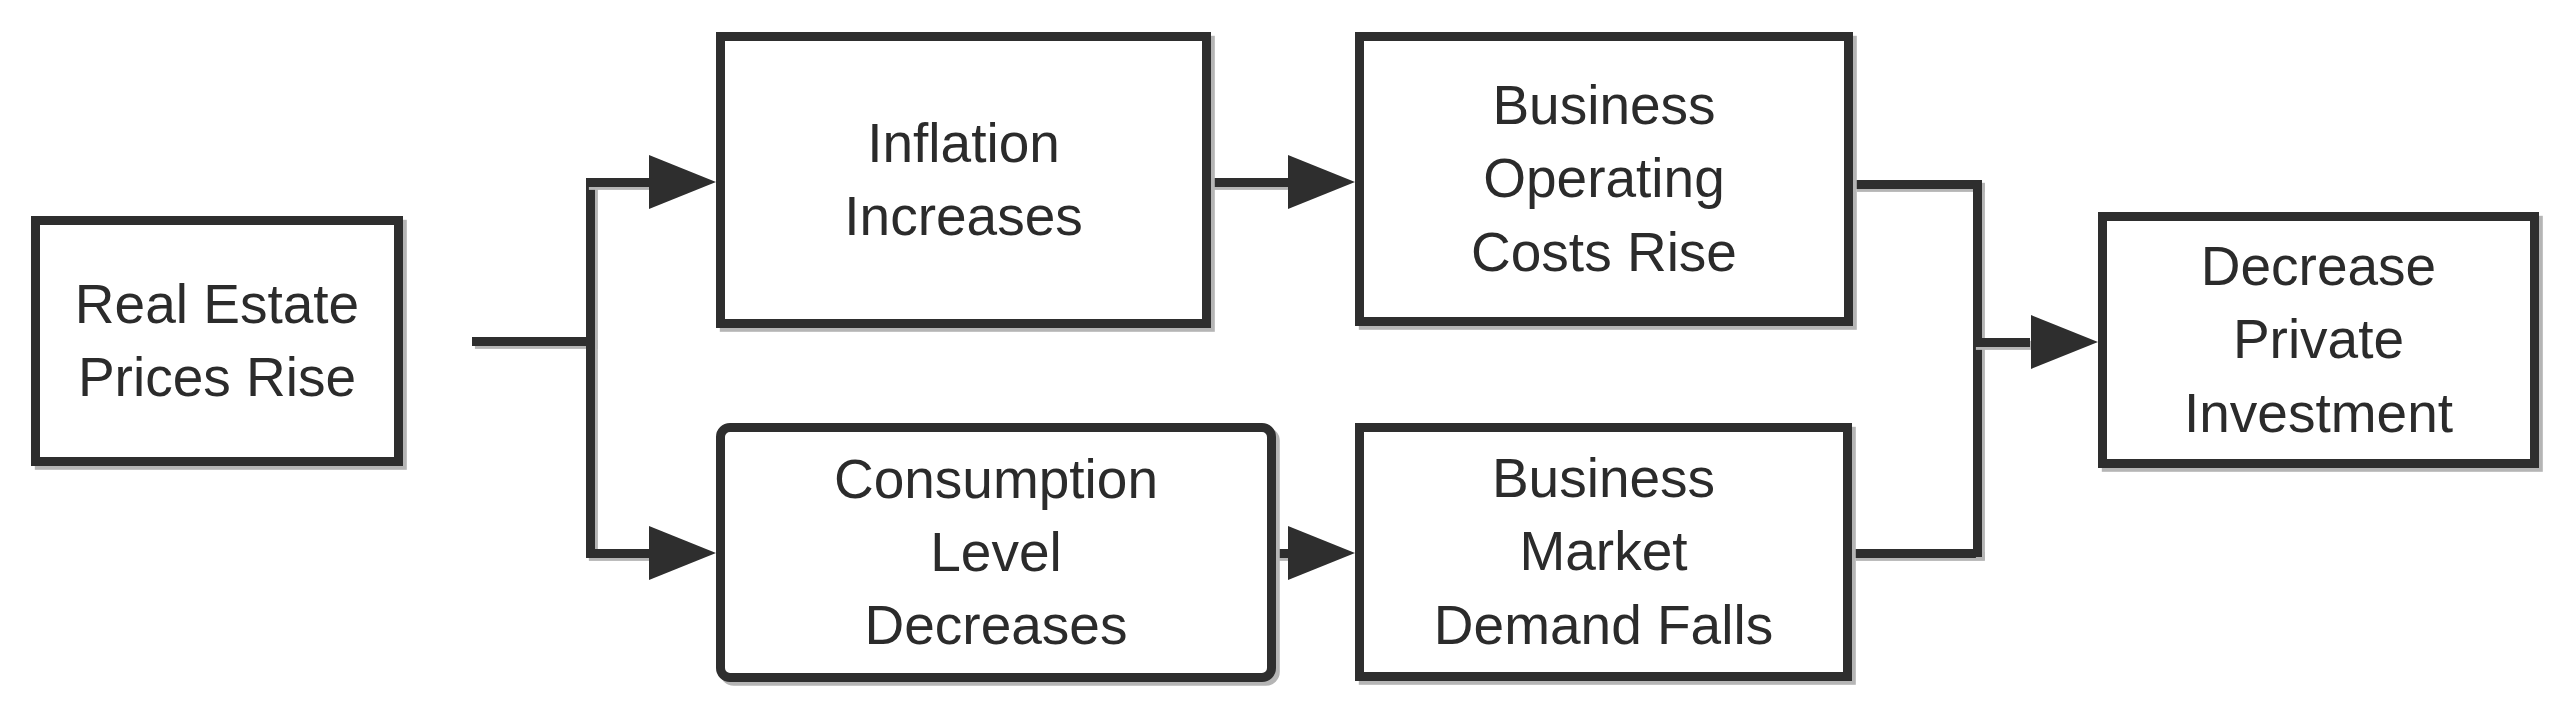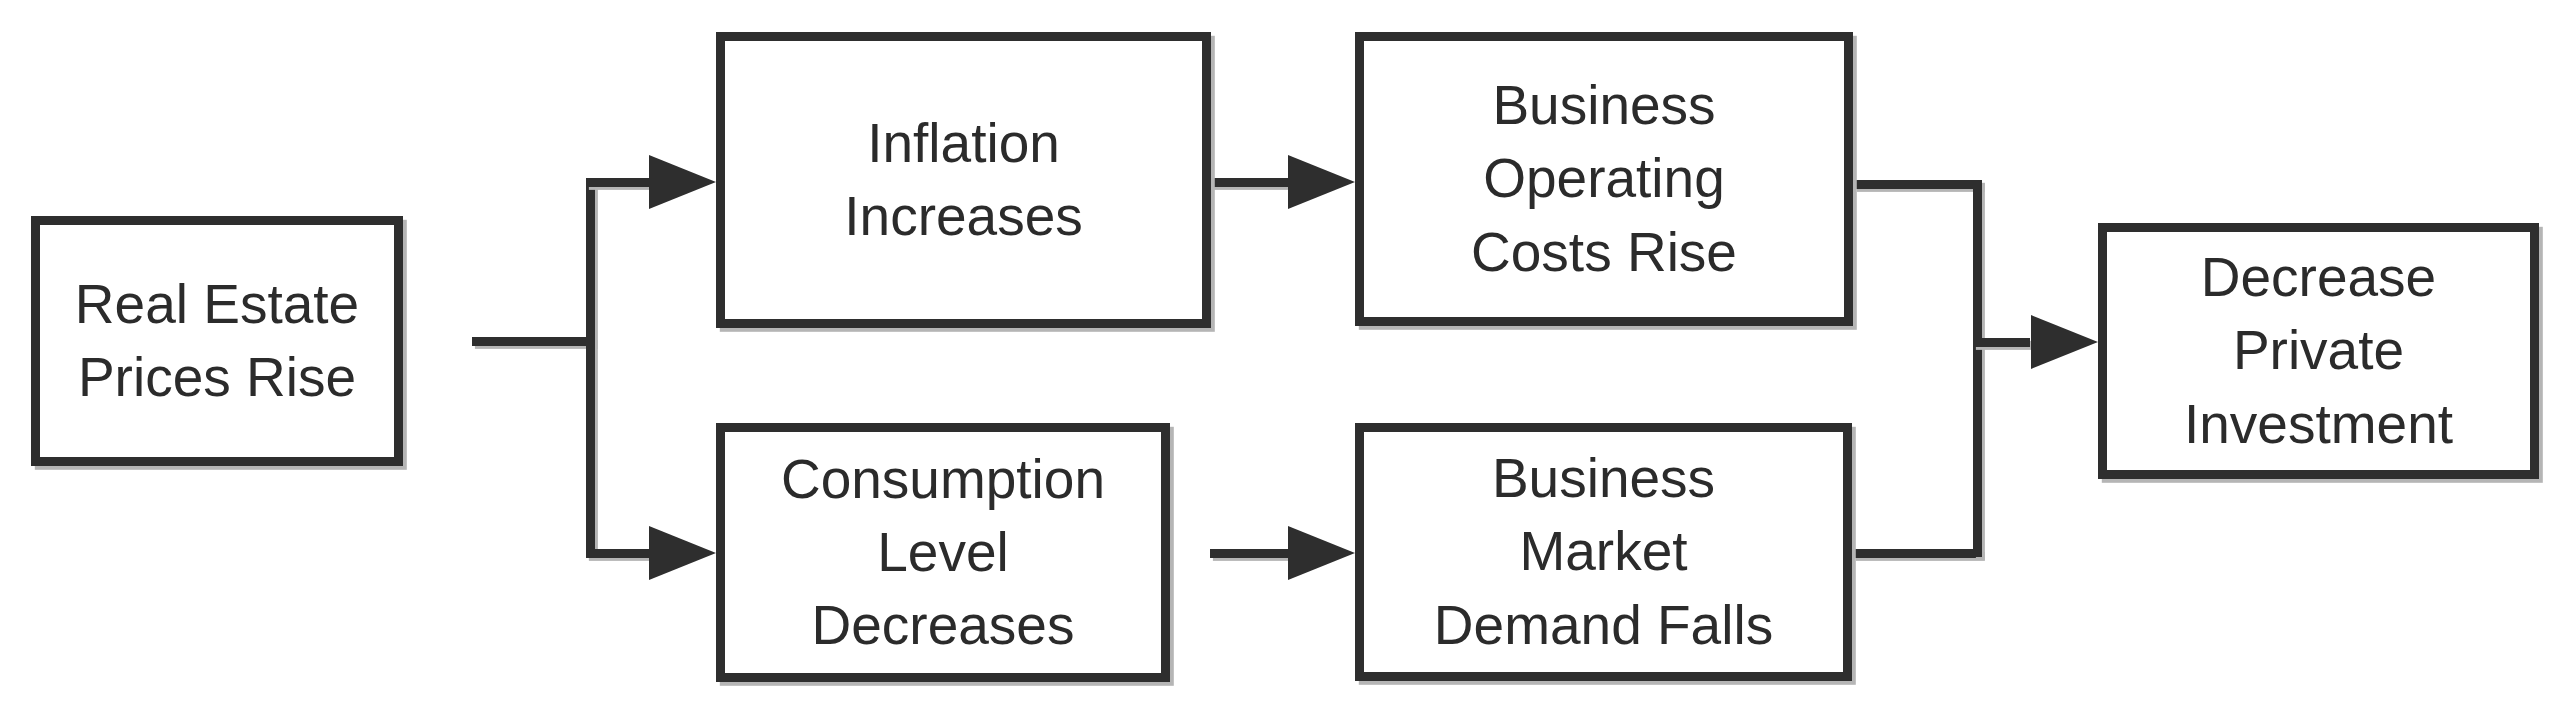--- a/index.html
+++ b/index.html
@@ -47,23 +47,23 @@
     height: 0;
     border-top: 27px solid transparent;
     border-bottom: 27px solid transparent;
     border-left: 67px solid var(--line);
   }
 
   
   .n-real-estate  { left: 31px;   top: 216px; width: 372px; height: 250px; }
   .n-inflation    { left: 716px;  top: 32px;  width: 495px; height: 296px; }
   .n-operating    { left: 1355px; top: 32px;  width: 498px; height: 294px; }
-  .n-consumption  { left: 716px;  top: 423px; width: 454px; height: 259px; }
+  .n-consumption  { left: 716px;  top: 423px; width: 560px; height: 259px; border-radius: 14px; }
   .n-market       { left: 1355px; top: 423px; width: 497px; height: 258px; }
-  .n-decrease     { left: 2098px; top: 212px; width: 441px; height: 256px; margin-top: 11px; }
+  .n-decrease     { left: 2098px; top: 212px; width: 441px; height: 256px; }
 
   
   .c-main         { left: 472px;  top: 337px; width: 123px; height: 8.6px; }
   .c-trunk-left   { left: 586px;  top: 178px; width: 8.6px;   height: 379px; }
   .c-branch-top   { left: 586px;  top: 178px; width: 66px;  height: 8.6px; }
   .c-branch-bot   { left: 586px;  top: 549px; width: 66px;  height: 8.6px; }
   .a-inflation    { left: 649px;  top: 155px; }
   .a-consumption  { left: 649px;  top: 526px; }
   .c-mid-top      { left: 1210px; top: 178px; width: 81px;  height: 8.6px; }
   .c-mid-bot      { left: 1210px; top: 549px; width: 81px;  height: 8.6px; }

